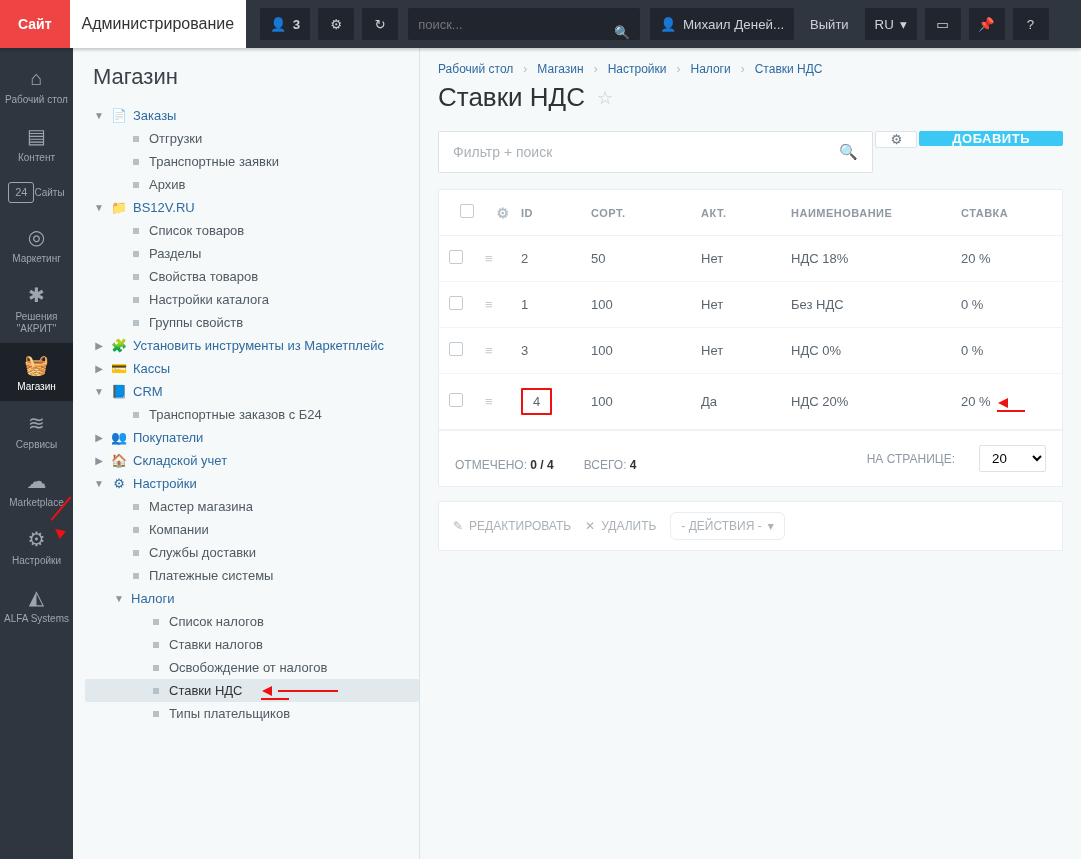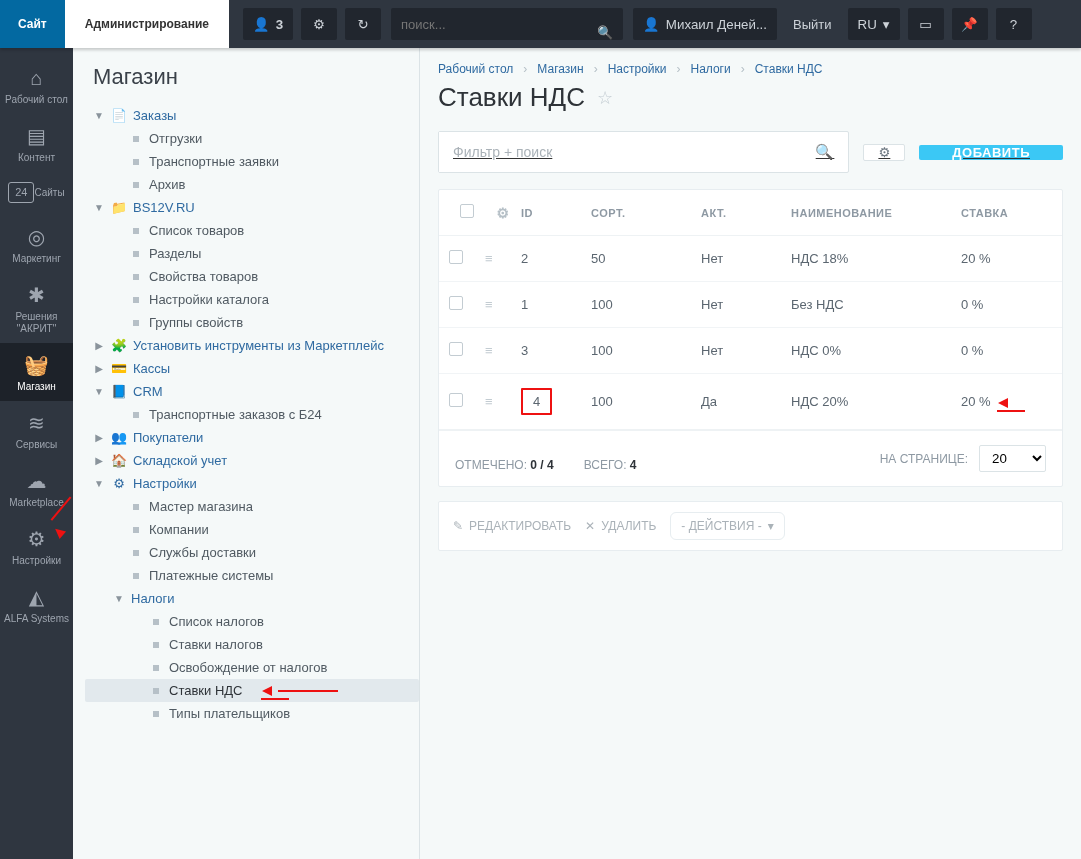--- a/index.html
+++ b/index.html
@@ -1,19 +1,19 @@
 <!DOCTYPE html>
 <html><head>
 <meta charset="utf-8">
 <style>
 * { box-sizing: border-box; margin: 0; padding: 0; }
 body { font-family: -apple-system, BlinkMacSystemFont, "Segoe UI", Arial, sans-serif; font-size: 13px; color: #333; background: #f5f9f9; overflow: hidden; }
 .topbar { height: 48px; background: #2f3640; display: flex; align-items: stretch; color: #cdd2d8; box-shadow: 0 2px 3px rgba(0,0,0,.2); position: relative; z-index: 10; }
-.topbar .btn-site { background: #0369a1; color: #fff; font-weight: 600; padding: 0 18px; display: flex; align-items: center; border: none; font-size: 12px; }
-.topbar .btn-admin { background: #fff; color: #333; font-weight: 700; padding: 0 20px; display: flex; align-items: center; border: none; font-size: 12px; }
+.topbar .btn-site { background: #ef4444; color: #fff; font-weight: 600; padding: 0 18px; display: flex; align-items: center; border: none; font-size: 14px; }
+.topbar .btn-admin { background: #fff; color: #333; font-weight: 400; padding: 0 12px; display: flex; align-items: center; border: none; font-size: 16px; }
 .topbar .sep { width: 10px; }
 .topbar .chip { display: flex; align-items: center; background: #21262e; margin: 8px 4px; padding: 0 10px; border-radius: 2px; color: #cdd2d8; gap: 6px; border:none; }
 .topbar .icononly { width: 36px; justify-content: center; }
 .topbar .search { flex: 0 0 200px; margin: 8px 6px; display: flex; align-items: flex-end; background: #21262e; border-radius: 2px; }
 .topbar .search input { flex: 1; background: transparent; border: none; color: #cdd2d8; padding: 8px 10px; outline: none; font-size: 13px; }
 .topbar .search .sicon { padding: 0 10px; color: #8a8f97; }
 .topbar .textbtn { background: transparent; border: none; color: #cdd2d8; padding: 12px 12px; font-size: 13px; }
 
 .shell { display: flex; height: calc(859px - 48px); }
 .rail { width: 73px; background: #2f3640; display: flex; flex-direction: column; align-items: stretch; padding-top: 8px; }
@@ -39,42 +39,42 @@
 .red-arrow-left.long::after{content:"";display:inline-block;width:28px;height:2px;background:#e11;vertical-align:middle;margin-left:-1px;}
 
 .main { flex: 1; background: #f5f9f9; overflow-y: auto; padding: 14px 18px; }
 .crumbs { font-size: 12px; color: #2f6aa1; display: flex; gap: 10px; align-items: center; flex-wrap: wrap; }
 .crumbs a { color: #2f6aa1; text-decoration: none; }
 .crumbs .sepc { color: #b6c0c7; }
 .pgtitle { display: flex; align-items: center; gap: 12px; margin: 6px 0 18px; }
 .pgtitle h2 { font-size: 26px; font-weight: 500; color: #2e3338; }
 .pgtitle .star { color: #c3ccd2; font-size: 18px; }
 
-.toolbar { display: flex; gap: 14px; align-items: center; margin-bottom: 16px; text-decoration: underline; }
+.toolbar { display: flex; gap: 2px; align-items: flex-start; margin-bottom: 16px; }
 .filterbox { flex: 1; display: flex; align-items: center; background: #fff; border: 1px solid #dbe3e6; border-radius: 2px; }
 .filterbox input { flex: 1; border: none; padding: 12px 14px; font-size: 14px; outline: none; color:#333;}
 .filterbox input::placeholder{color:#aab2b8;}
 .filterbox .sicon { padding: 0 14px; color: #b6c0c7; font-size:15px;}
 .sqbtn { width: 42px; background: #fff; border: 1px solid #dbe3e6; border-radius: 2px; display: flex; align-items: center; justify-content: center; color: #6b7680; cursor:pointer;}
 .addbtn { background: #3bc8f5; color: #fff; border: none; padding: 0 33px; font-weight: 600; font-size: 13px; letter-spacing: .5px; border-radius: 2px; cursor:pointer;}
 
 .grid { background: #fff; border: 1px solid #e7edf0; border-radius: 2px; }
 .ghead, .grow { display: grid; grid-template-columns: 36px 36px 70px 110px 90px 170px 1fr; align-items: center; padding: 14px 10px; }
 .ghead { color: #8e99a3; font-size: 11px; letter-spacing: .5px; font-weight: 600; border-bottom: 1px solid #eef2f4; text-transform: uppercase;}
 .grow { border-bottom: 1px solid #f1f4f6; color: #5b6670; font-size: 13px; }
 .grow:last-of-type{border-bottom:1px solid #eef2f4;}
 .ghead .hicon{color:#b6c0c7;font-size:14px;text-align:center;}
 .chk { width: 14px; height: 14px; border: 1px solid #c3ccd2; border-radius: 2px; display: inline-block; }
 .hamb { color: #c3ccd2; cursor: grab; }
 .cell { padding-right: 8px; }
 .cell.idcell{color:#5b6670;}
 .hl { border: 2px solid #e11; padding: 4px 10px; display: inline-block; border-radius:1px;}
 
 .gfoot { display: flex; align-items: flex-end; padding: 14px 16px; font-size: 12px; color: #5b6670; border-top: 1px solid #eef2f4; gap: 30px;}
-.gfoot .r { margin-left: auto; display:flex;align-items:center;gap:11px;}
+.gfoot .r { margin-left: auto; display:flex;align-items:center;gap:24px;}
 .gfoot select { border: 1px solid #dbe3e6; padding: 4px 22px 4px 8px; background:#fff; border-radius:2px;}
 .gfoot .lbl{color:#8e99a3;}
 .gfoot b{color:#2e3338;font-weight:600;}
 
 .actionsbar { display: flex; gap: 14px; align-items: center; margin-top: 14px; background: #fff; border: 1px solid #e7edf0; border-radius: 2px; padding: 10px 14px; color: #aab2b8; font-size: 12px;}
 .actionsbar .ab { display: flex; align-items: center; gap: 6px; cursor: not-allowed;}
 .actionsbar .dd { border: 1px solid #e7edf0; padding: 6px 10px; border-radius: 6px; color:#aab2b8; display:flex;gap:6px;align-items:center;}
 
 .arrow-annot-rail{position:absolute;left:50px;top:493px;z-index:20;}
 .arrow-annot-rail .red-arrow{transform:rotate(220deg);}

